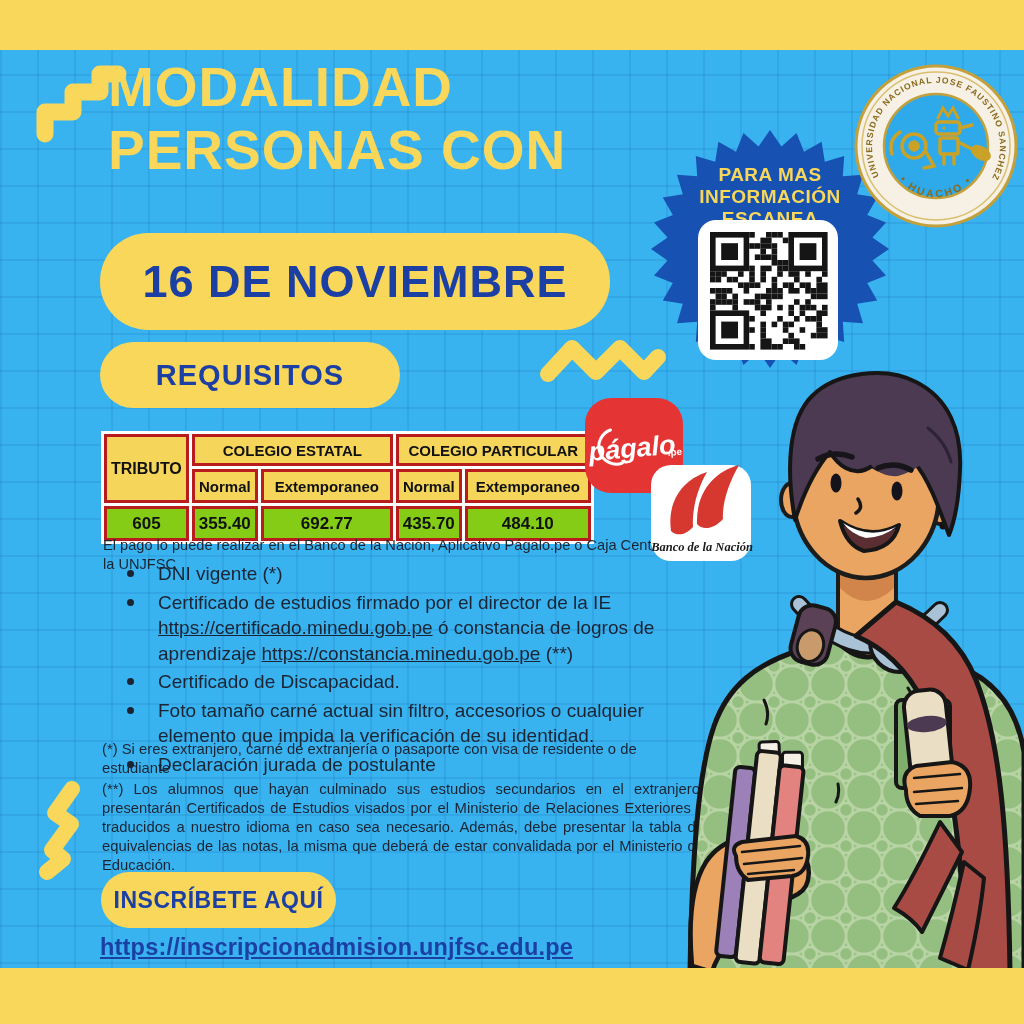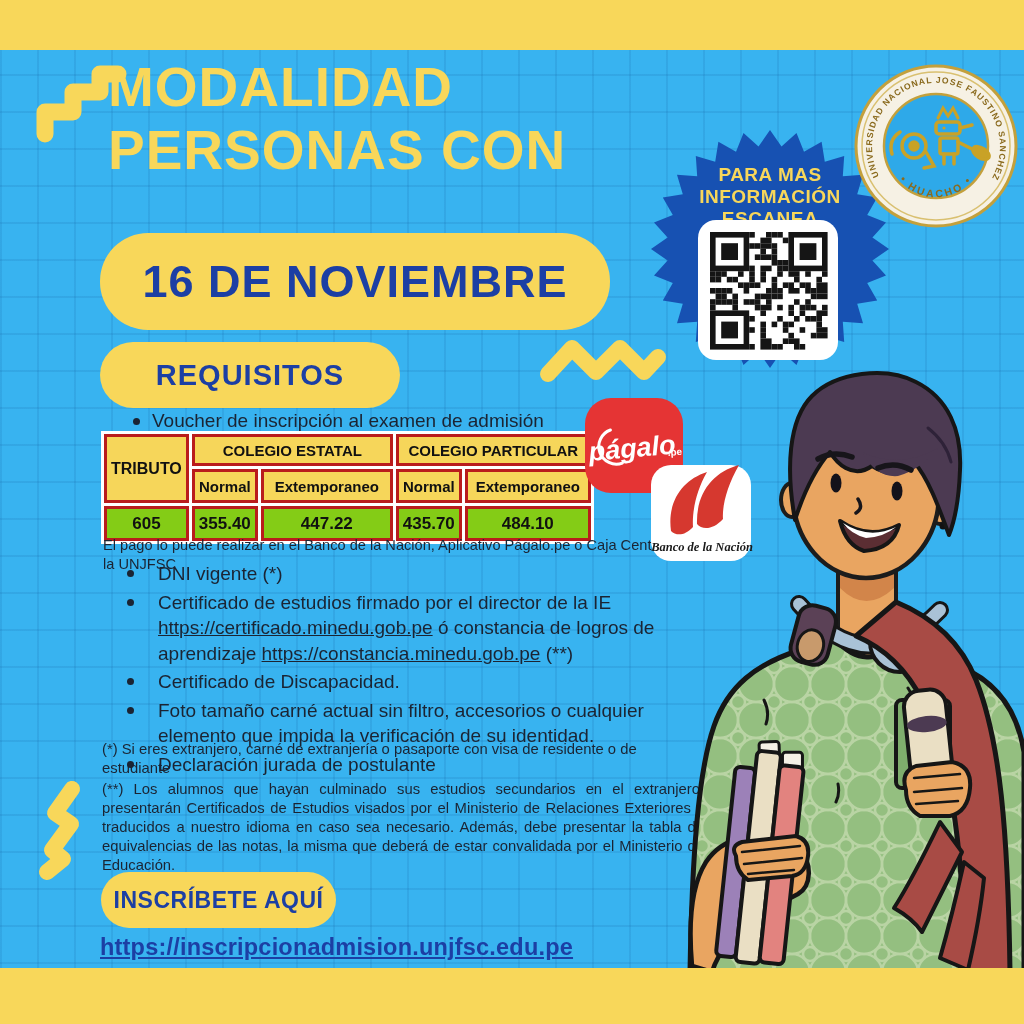--- a/index.html
+++ b/index.html
@@ -62,42 +62,38 @@
   <div class="bar bottom"></div>
 
   <div class="title">
     <div>MODALIDAD</div>
     <div>PERSONAS CON</div>
   </div>
 
   <div class="pill date">16 DE NOVIEMBRE</div>
   <div class="pill req">REQUISITOS</div>
 
-  <div class="voucher">
-    <span class="dot"></span>
-    <span>Voucher de inscripción al examen de admisión</span>
-  </div>
 
   <table class="fees">
     <tbody>
         <tr>
       <th rowspan="2" class="trib">TRIBUTO</th>
       <th colspan="2" class="g">COLEGIO ESTATAL</th>
       <th colspan="2" class="g">COLEGIO PARTICULAR</th>
     </tr>
     <tr>
       <th class="s w-n">Normal</th>
       <th class="s w-e">Extemporaneo</th>
       <th class="s w-n">Normal</th>
       <th class="s w-e2">Extemporaneo</th>
     </tr>
     <tr>
       <td>605</td>
       <td>355.40</td>
-      <td>447.22</td>
+      <td>692.77</td>
       <td>435.70</td>
       <td>484.10</td>
     </tr>
   </tbody>
     </table>
 
   <div class="note">El pago lo puede realizar en el Banco de la Nación, Aplicativo Págalo.pe o Caja Central de la UNJFSC</div>
 
   <ul class="reqlist">
     <li>

